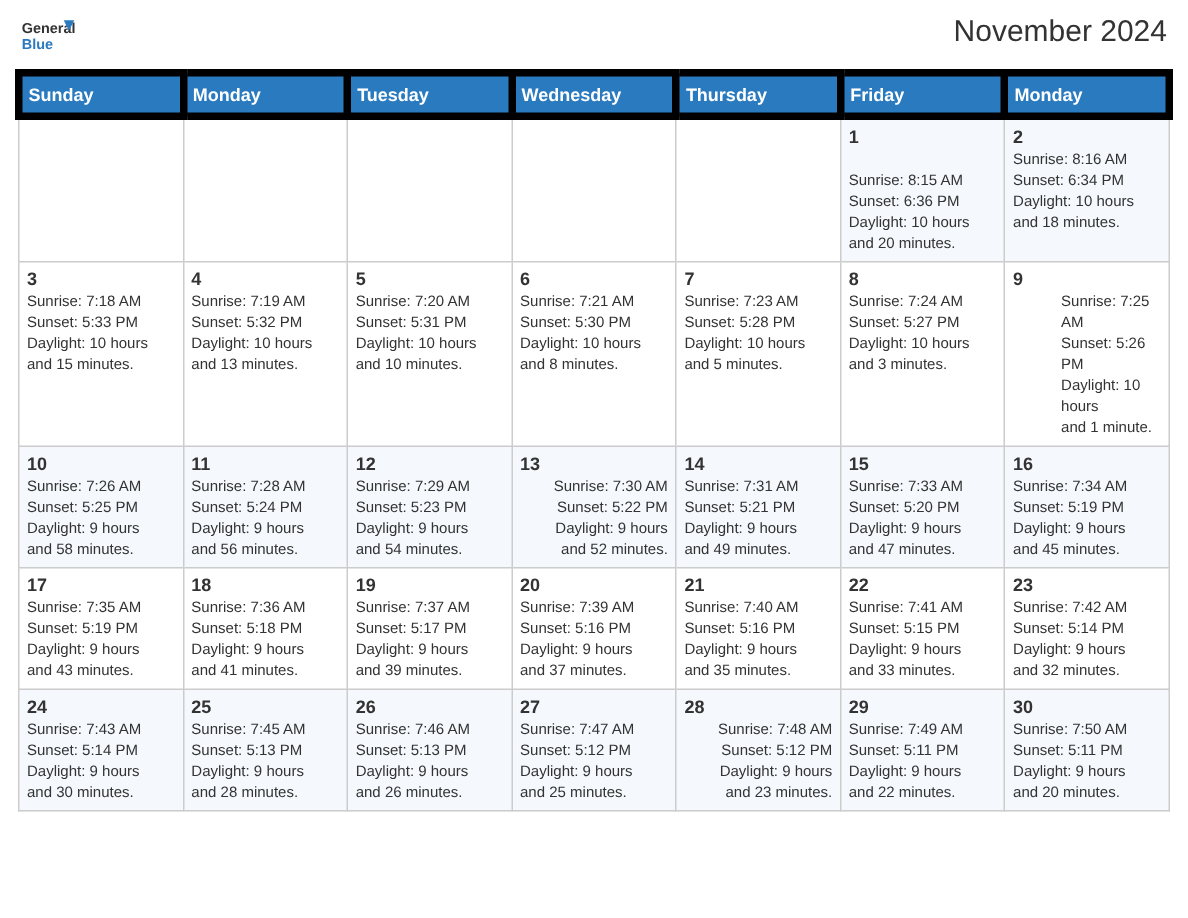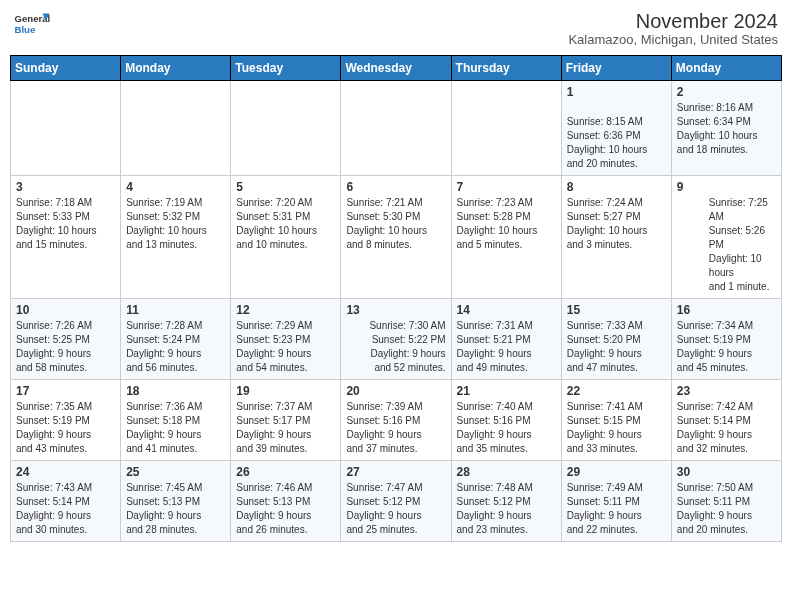--- a/index.html
+++ b/index.html
@@ -44,21 +44,21 @@
       border-collapse: collapse;
       table-layout: fixed;
     }
     thead th {
       background-color: #2a7abf;
       color: #fff;
       font-size: 12px;
       font-weight: bold;
       padding: 5px 4px;
       text-align: left;
-      border: 1px solid #000000;
+      border: 5px solid #000000;
     }
     tbody td {
       border: 1px solid #ccc;
       vertical-align: top;
       padding: 4px 5px;
       font-size: 10.5px;
       color: #333;
       height: 80px;
       background: #fff;
     }
@@ -86,21 +86,20 @@
 <div class="header">
   <div class="logo">
     <svg class="logo-icon" viewBox="0 0 40 32" xmlns="http://www.w3.org/2000/svg">
       <text x="0" y="14" font-size="11" font-weight="bold" fill="#333" font-family="Arial">General</text>
       <text x="0" y="26" font-size="11" font-weight="bold" fill="#2a7abf" font-family="Arial">Blue</text>
       <polygon points="32,4 40,4 36,12" fill="#2a7abf"></polygon>
     </svg>
   </div>
   <div class="title-block">
     <div class="month-year">November 2024</div>
-    <div class="location">Kalamazoo, Michigan, United States</div>
   </div>
 </div>
 
 <table>
   <thead>
     <tr id="header-row">
     <th>Sunday</th>
         <th>Monday</th>
         <th>Tuesday</th>
         <th>Wednesday</th>
@@ -308,21 +307,21 @@
         </td>
         <td>
           <span class="day-num">27</span>
           <div class="day-info" style="white-space: pre-line;">Sunrise: 7:47 AM
 Sunset: 5:12 PM
 Daylight: 9 hours
 and 25 minutes.</div>
         </td>
         <td>
           <span class="day-num">28</span>
-          <div class="day-info" style="white-space: pre-line;">Sunrise: 7:48 AM
+          <div class="day-info" style="white-space: pre-line; text-align: right;">Sunrise: 7:48 AM
 Sunset: 5:12 PM
 Daylight: 9 hours
 and 23 minutes.</div>
         </td>
         <td>
           <span class="day-num">29</span>
           <div class="day-info" style="white-space: pre-line;">Sunrise: 7:49 AM
 Sunset: 5:11 PM
 Daylight: 9 hours
 and 22 minutes.</div>

